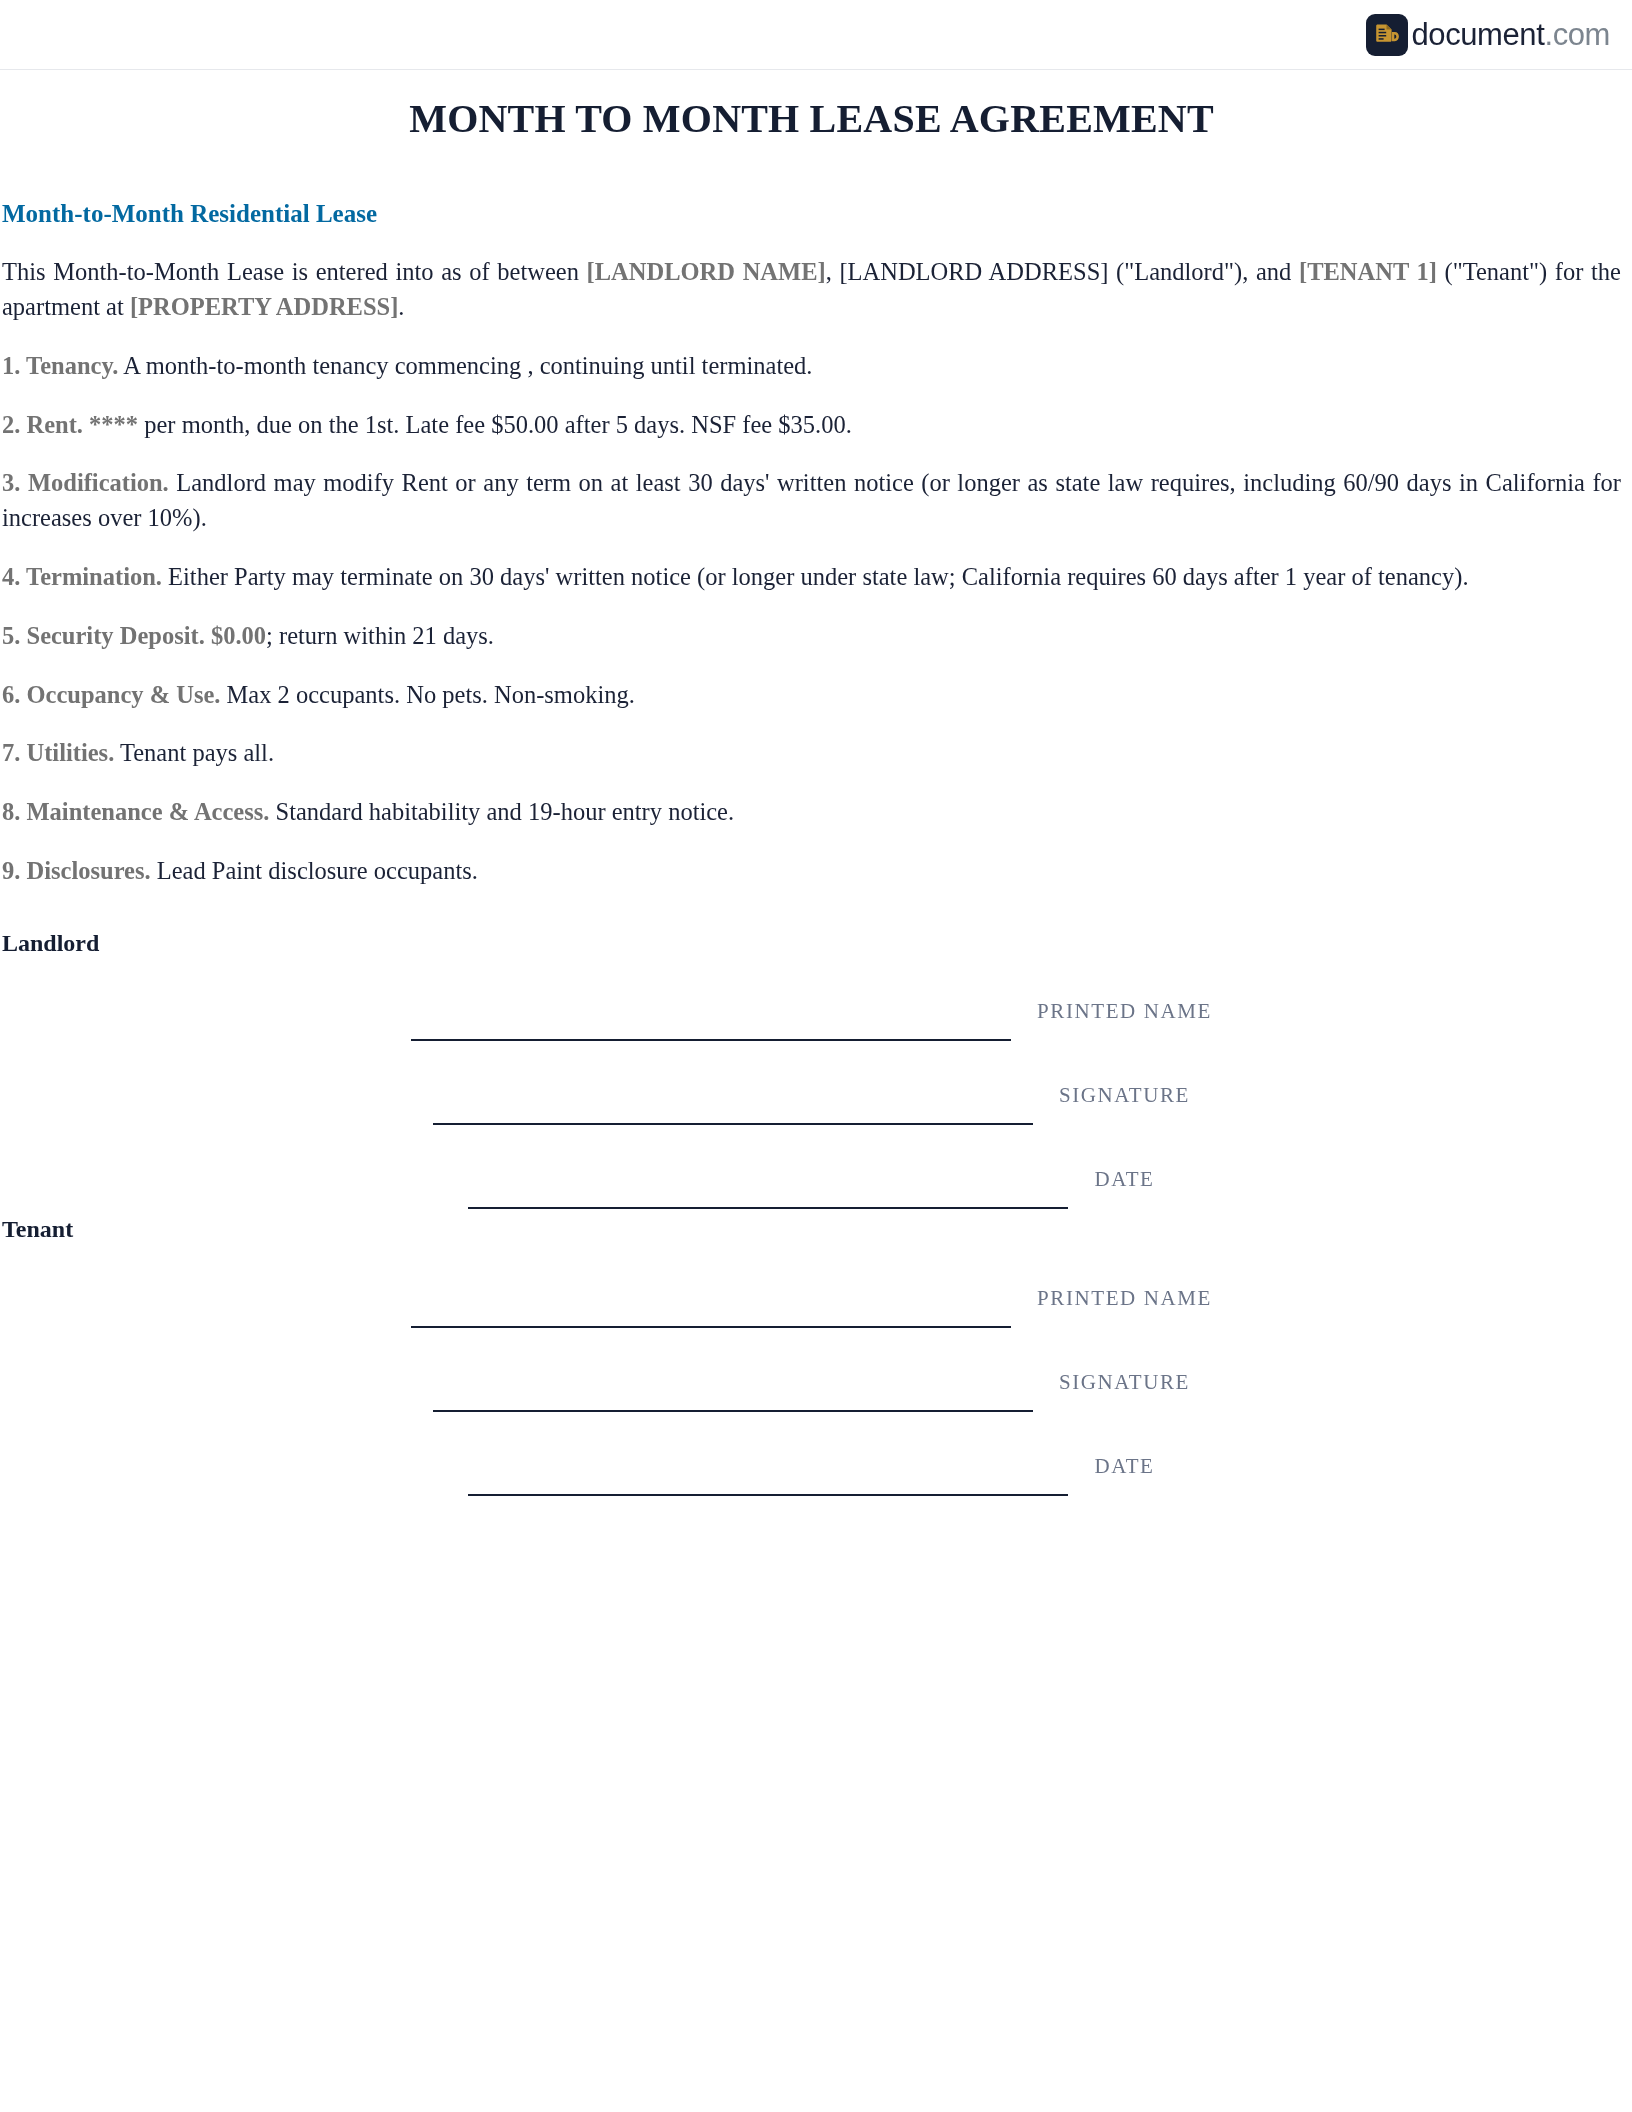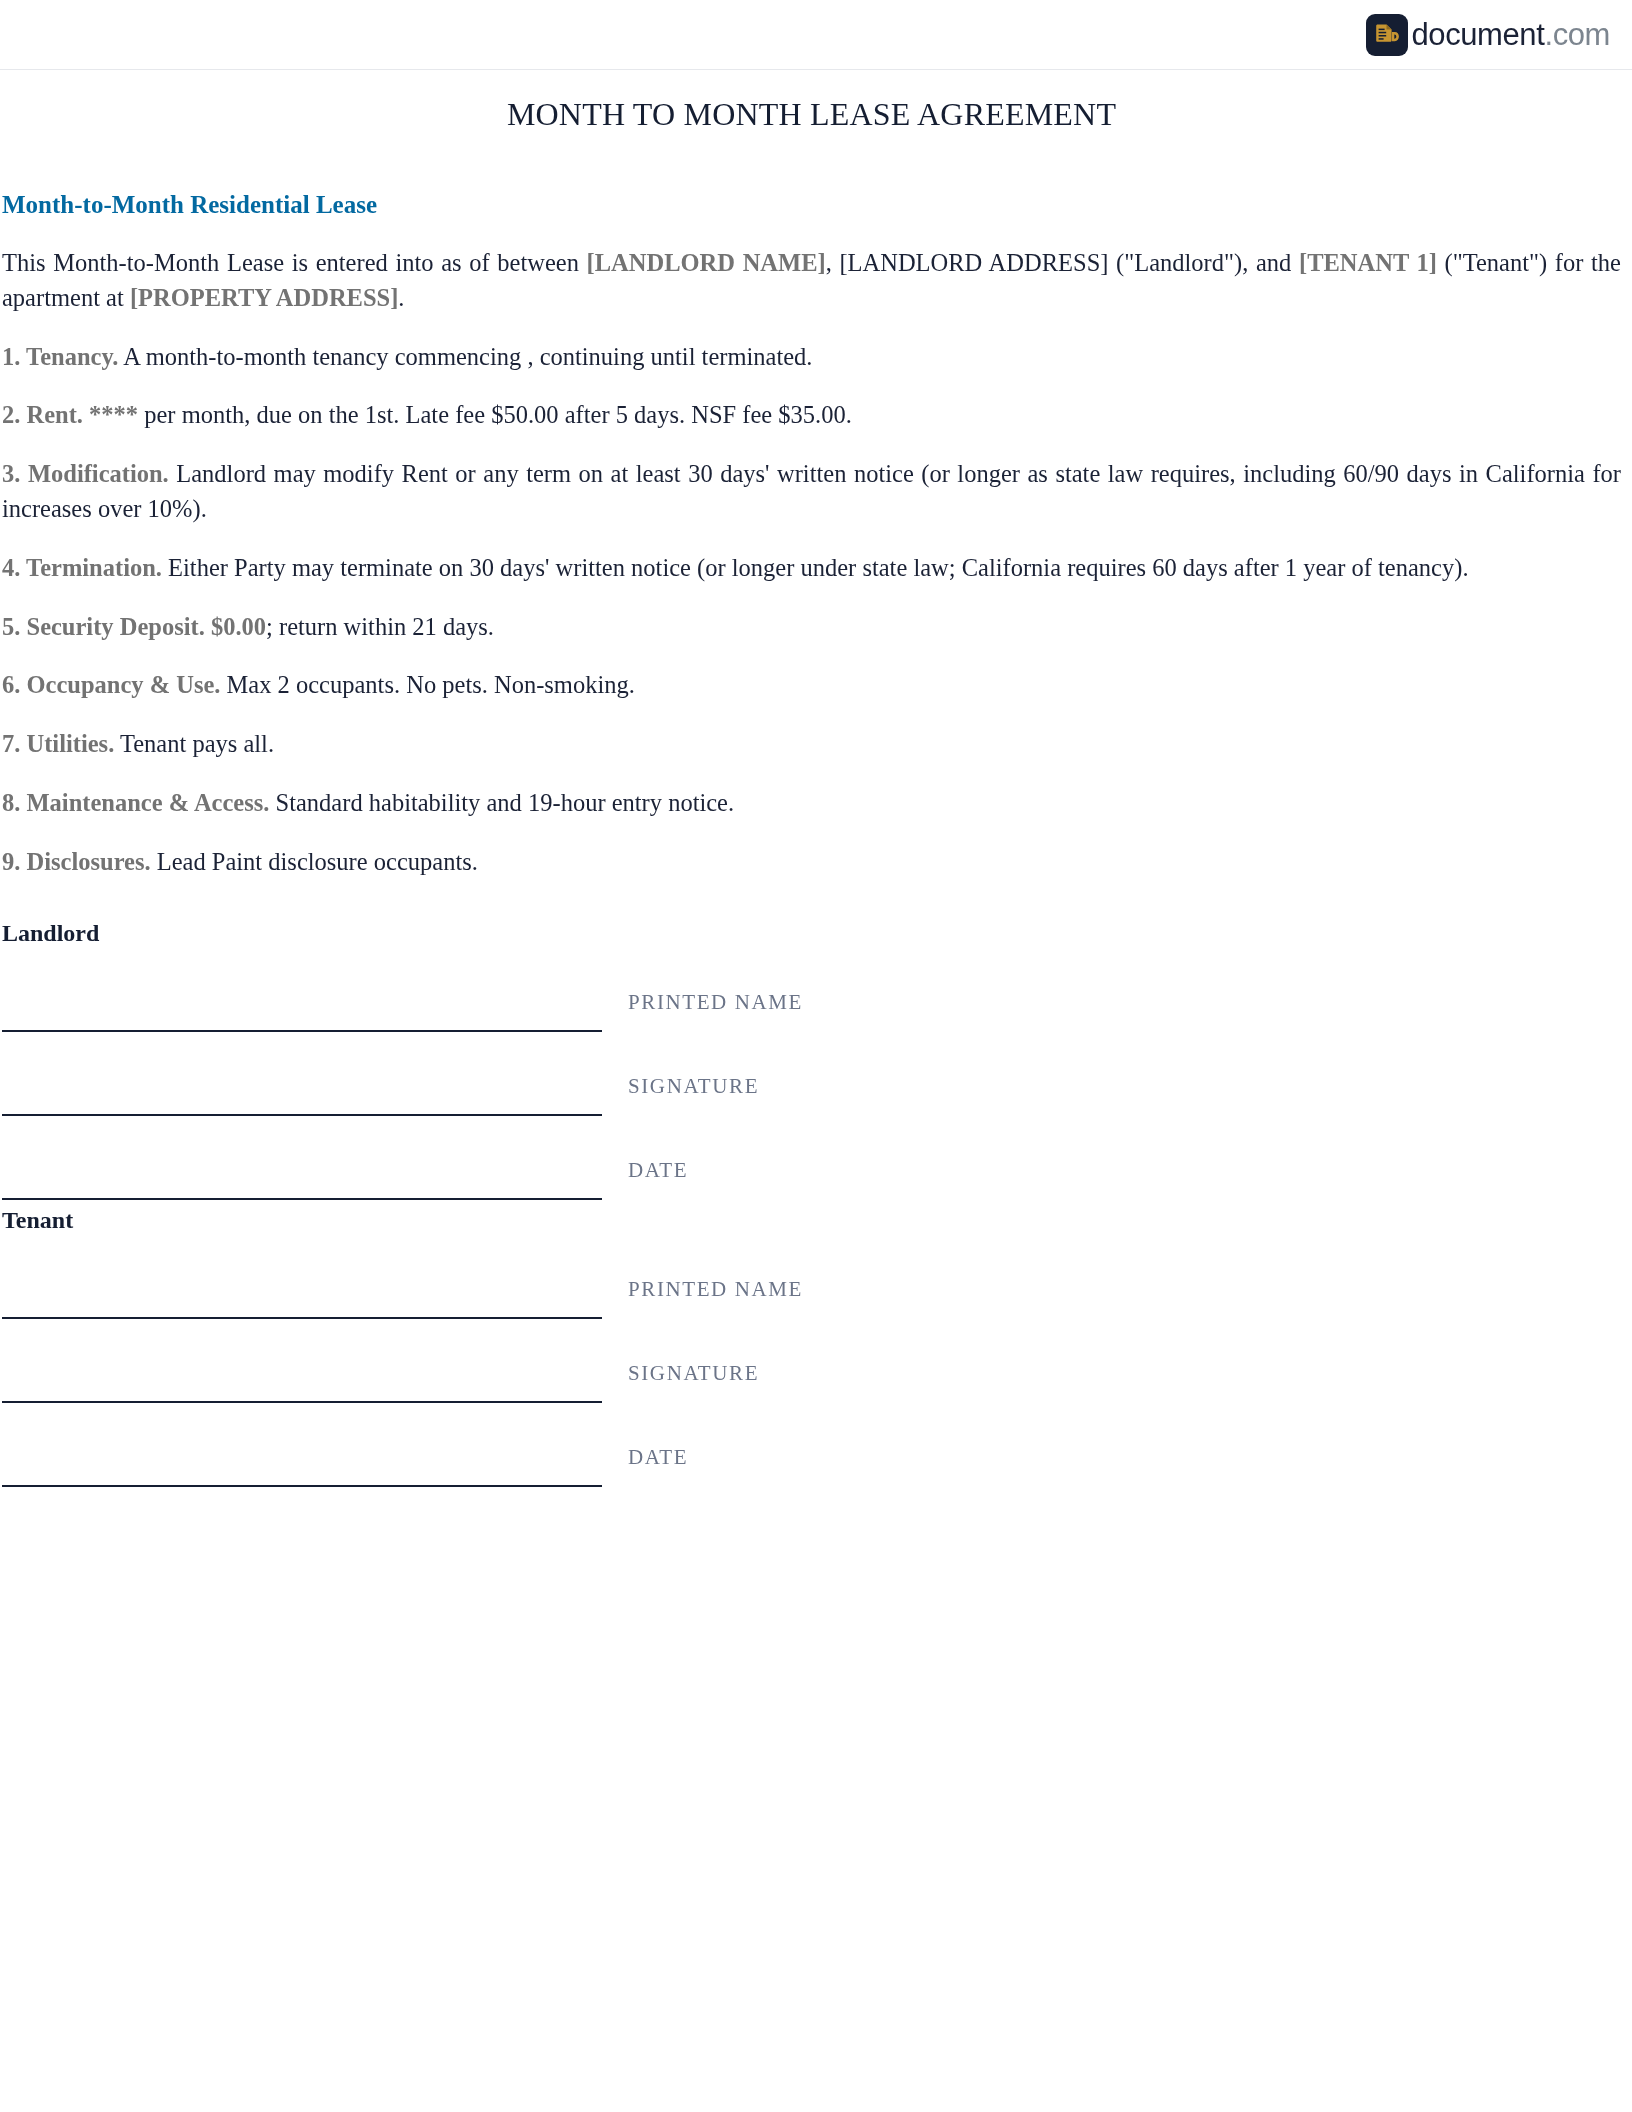--- a/index.html
+++ b/index.html
@@ -51,22 +51,22 @@
   .brand-text .word { color: #1b2236; }
   .brand-text .tld { color: #7c858f; }
 
   
   .doc {
     padding: 0 11px 0 2px;
     box-sizing: border-box;
   }
 
   h1.doc-title {
-    font-size: 32px;
-    font-weight: normal;
+    font-size: 40px;
+    font-weight: bold;
     text-align: center;
     margin: 26px 0 0 0;
     letter-spacing: 0.2px;
     line-height: 1.15;
     color: #151e32;
   }
 
   h2.section-heading {
     font-size: 25px;
     font-weight: bold;
@@ -95,20 +95,21 @@
     line-height: 1.2;
   }
 
   
   .sig-group { margin-top: 0; }
   .sig-row {
     display: flex;
     align-items: flex-end;
     height: 84px;
     margin-top: 0;
+    justify-content: center;
   }
   .sig-line {
     width: 600px;
     flex: none;
     border-bottom: 2px solid #151e32;
     height: 100%;
     box-sizing: border-box;
   }
   .sig-label {
     font-size: 21px;

